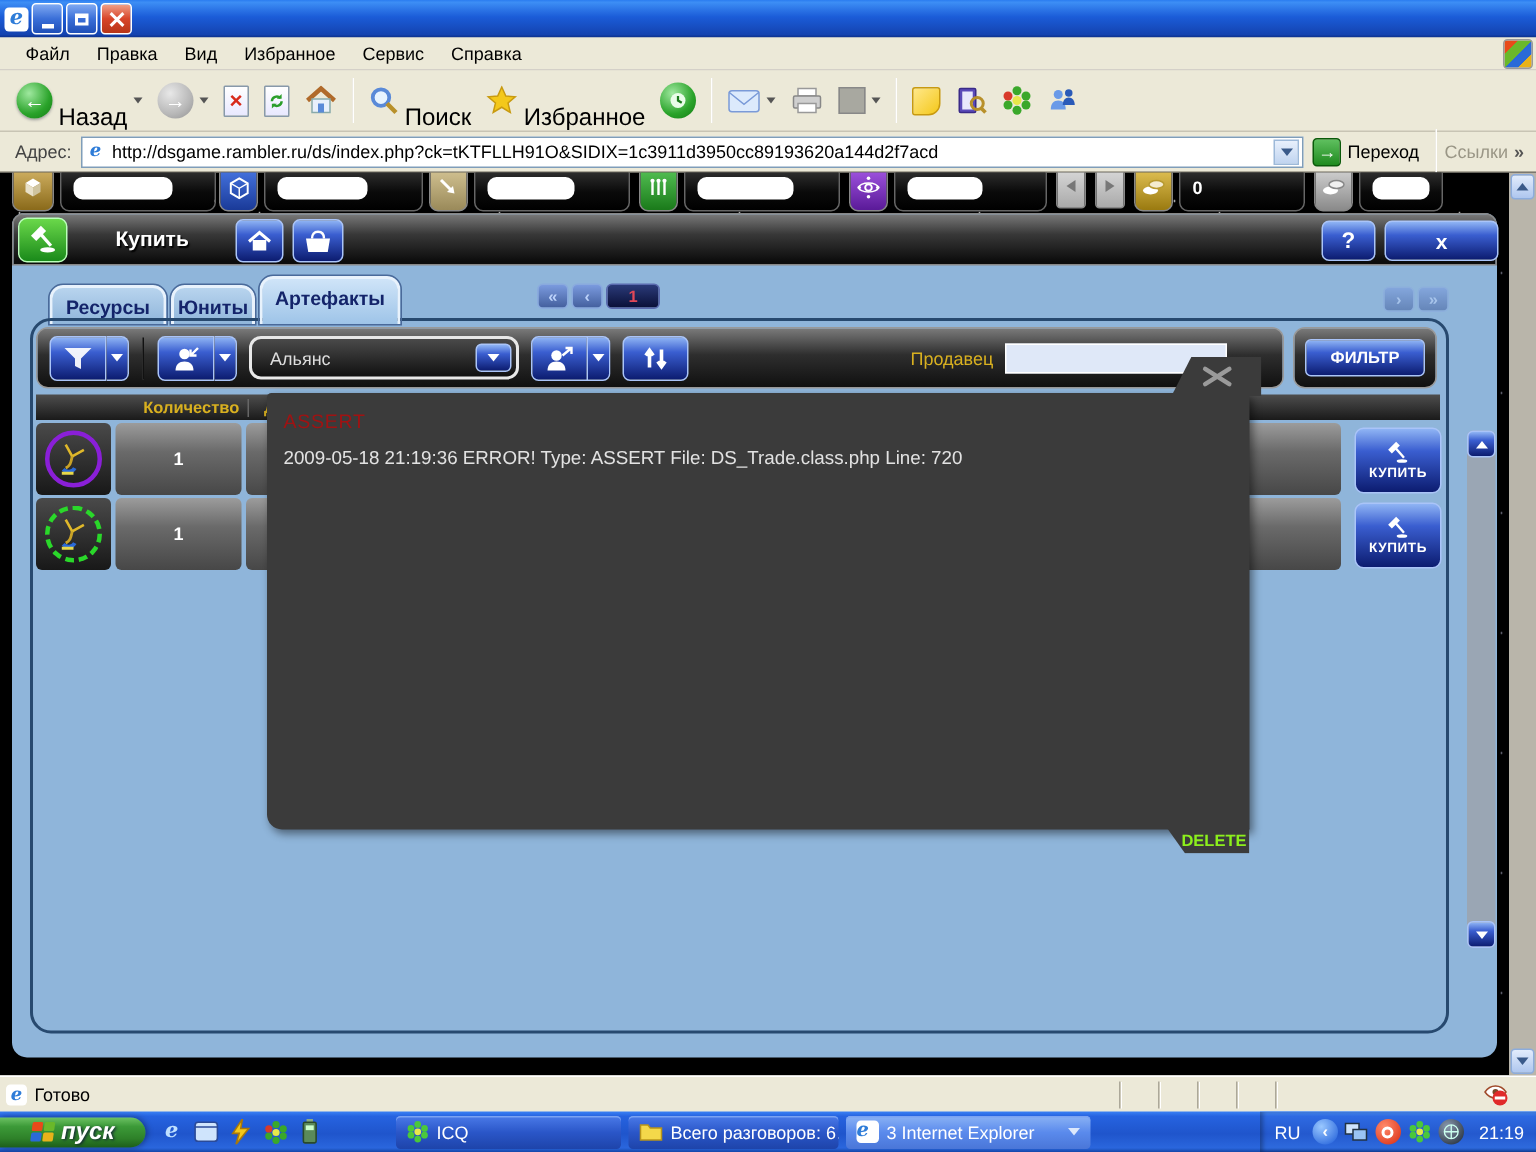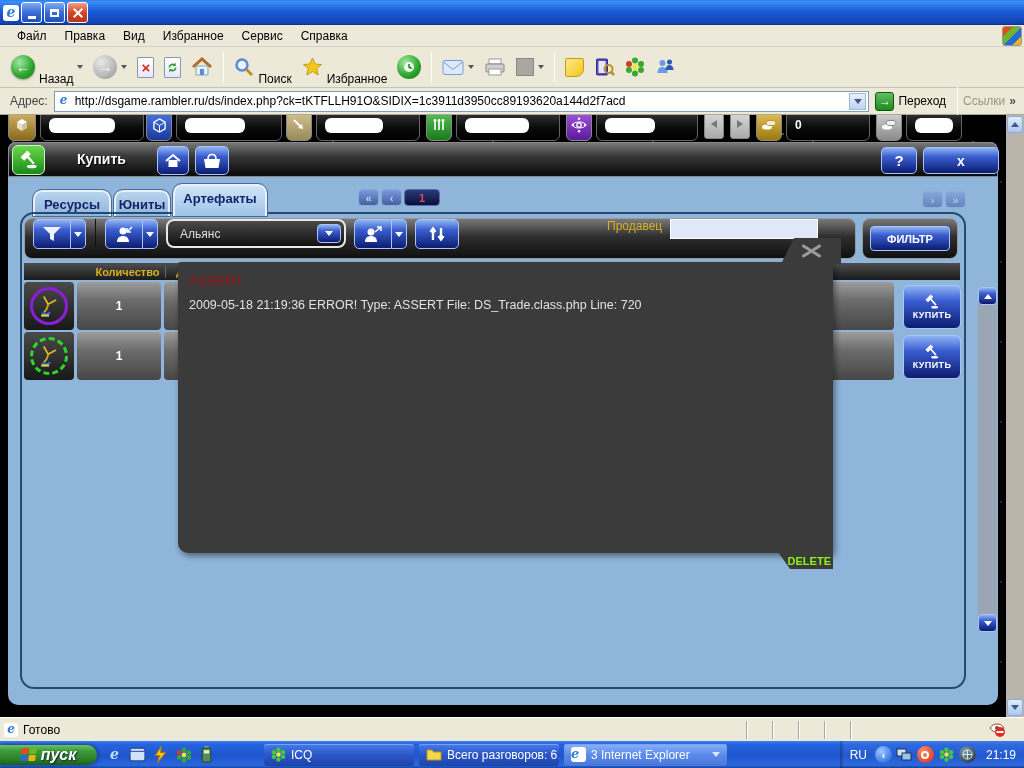--- a/index.html
+++ b/index.html
@@ -29,21 +29,21 @@
   .menubar { position:absolute; left:0; top:25px; width:1024px; height:22px; background:#ece9d8;
     border-bottom:1px solid #d4d0c8; display:flex; align-items:center; padding-left:8px; }
   .menubar span { padding:3px 9px; color:#000; }
   .menu-win-logo { position:absolute; right:2px; top:1px; width:20px; height:20px;
     background:linear-gradient(135deg,#e84a1a 25%,#6ab82a 25% 50%,#2a6ad8 50% 75%,#e8b21a 75%); border-radius:3px; border:1px solid #999; }
 
   
   .toolbar { position:absolute; left:0; top:47px; width:1024px; height:41px; background:#ece9d8;
     border-bottom:1px solid #c8c4b4; display:flex; align-items:center; padding-left:6px; }
   .tb-btn { display:flex; align-items:center; padding:3px 5px; border-radius:3px; color:#000; }
-  .tb-btn .lbl { margin-left:4px; font-size:12px;margin-top:24px; }
+  .tb-btn .lbl { margin-left:4px; font-size:16px;margin-top:24px; }
   .tb-sep { width:1px; height:30px; background:#c8c4b4; border-right:1px solid #fff; margin:0 5px; }
   .drop { width:0; height:0; border-left:3px solid transparent; border-right:3px solid transparent;
     border-top:4px solid #555; margin-left:4px; }
   .circ { width:24px; height:24px; border-radius:50%; display:flex; align-items:center; justify-content:center;
     color:#fff; font-weight:bold; font-size:14px; }
   .circ.back { background:radial-gradient(circle at 35% 30%,#9fe89f,#2aa32a 60%,#137a13); box-shadow:0 1px 2px #999; }
   .circ.fwd { background:radial-gradient(circle at 35% 30%,#e8e8e8,#b8b8b8 60%,#909090); color:#fff; }
   .circ.hist { background:radial-gradient(circle at 35% 30%,#9fe89f,#2aa32a 60%,#137a13); }
   .page-ic { position:relative; width:17px; height:21px; background:linear-gradient(180deg,#fff,#e8e8ff); border:1px solid #8899aa; border-radius:1px;
     display:flex; align-items:center; justify-content:center; }
@@ -120,21 +120,21 @@
   .pag-btn.nav { width:21px; background:linear-gradient(180deg,#7a9ade,#44609e); border:1px solid #8aaade; }
   .pag-btn.page { width:36px; background:linear-gradient(180deg,#2a3a78,#0a1038); border:1px solid #5a6aae; color:#e04858; }
   .pag-l { left:348px; top:47px; }
   .pag-r { right:32px; top:49px; opacity:.55; }
 
   
   .panel { position:absolute; left:12px; top:70px; width:946px; height:477px; border:2px solid #27496f; border-radius:14px; }
 
   
   .fbar { position:absolute; left:2px; top:4px; width:832px; height:41px; border-radius:8px;
-    background:linear-gradient(180deg,#7a7a7a,#2e2e2e 45%,#101010); border:1px solid #999; display:flex; align-items:flex-start; }
+    background:linear-gradient(180deg,#7a7a7a,#2e2e2e 45%,#101010); border:1px solid #999; display:flex; align-items:center; }
   .fbox { position:absolute; left:840px; top:4px; width:96px; height:41px; border-radius:8px;
     background:linear-gradient(180deg,#7a7a7a,#2e2e2e 45%,#101010); border:1px solid #999; display:flex; align-items:center; justify-content:center; }
   .f-grp { display:flex; align-items:center; margin-left:8px; }
   .f-main { width:38px; height:30px; border-radius:5px 0 0 5px; }
   .f-drop { width:15px; height:30px; border-radius:0 5px 5px 0; border-left:none; }
   .f-sep { width:1px; height:28px; background:#666; border-right:1px solid #111; margin:0 9px; }
   .f-select { width:180px; height:29px; border:2px solid #e8e8e8; border-radius:8px; margin-left:8px;
     background:linear-gradient(180deg,#4a4a4a,#101010); display:flex; align-items:center; padding:0 3px 0 12px; }
   .f-select .val { flex:1; color:#ddd; font-size:12px; }
   .f-select .arr { width:24px; height:19px; border-radius:4px; }

